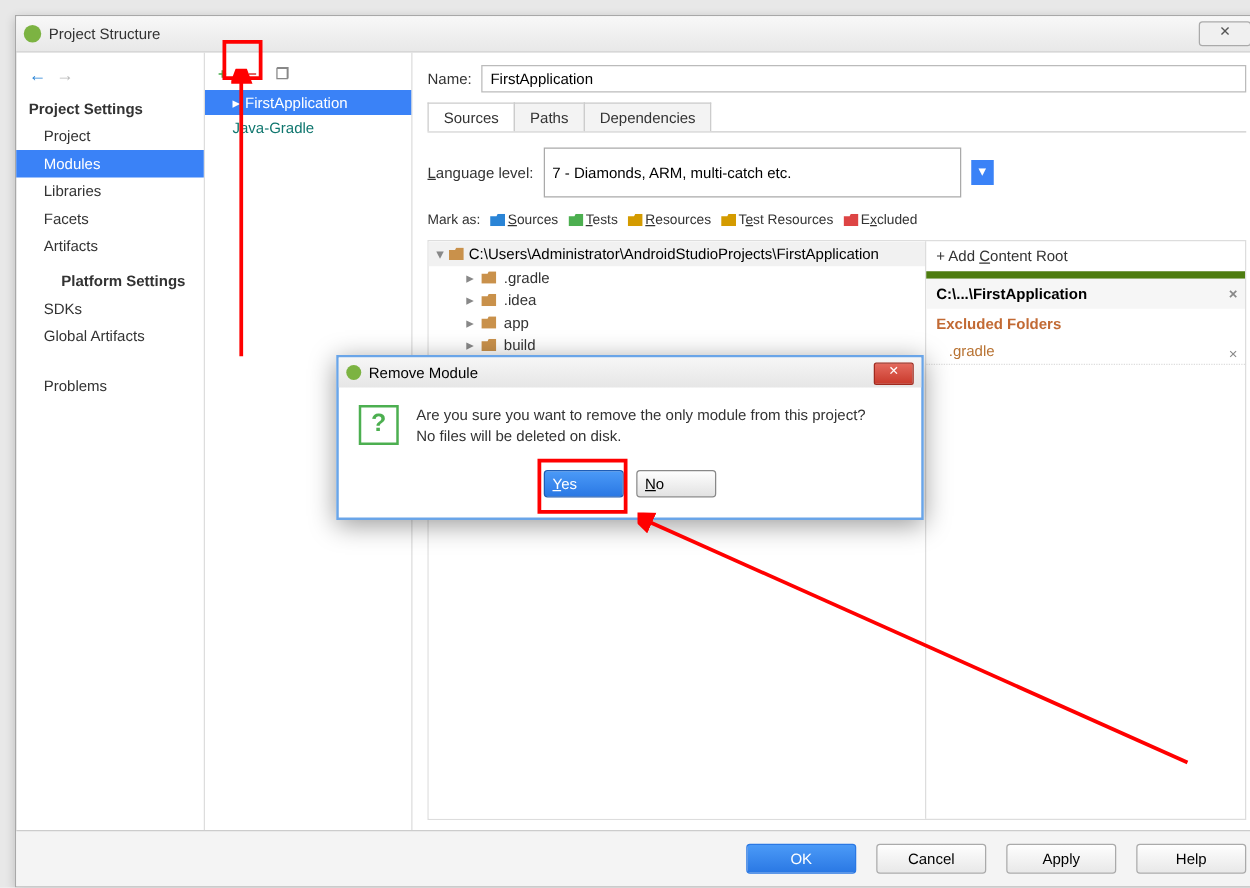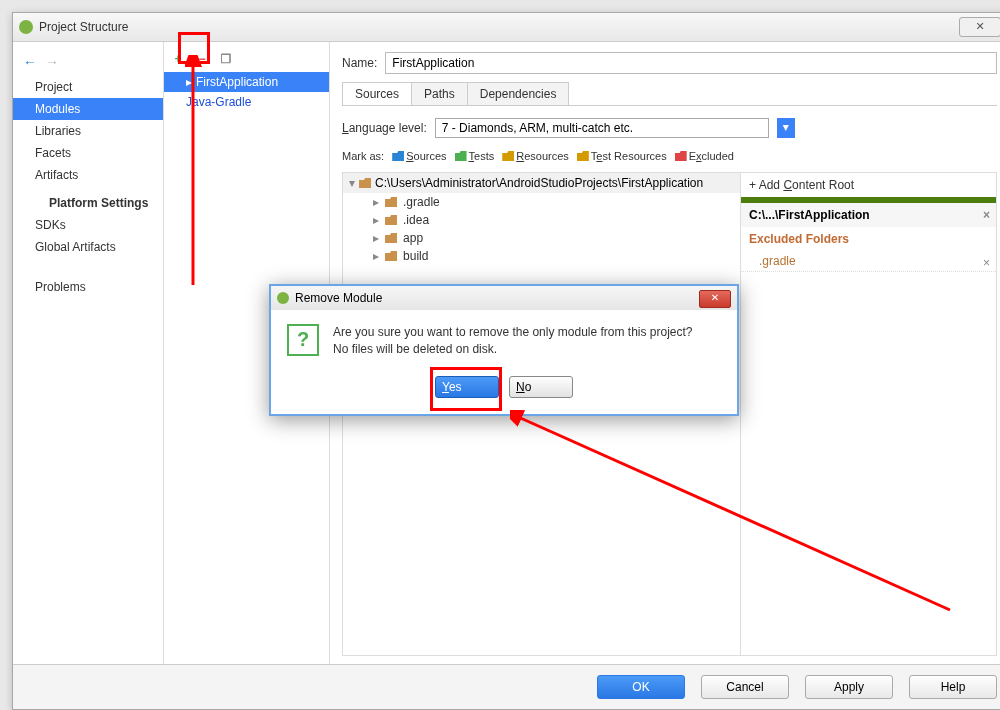--- a/index.html
+++ b/index.html
@@ -15,30 +15,30 @@
 .sec-head { font-weight:bold; color:#333; padding:4px 10px; }
 .nav-item { padding:4px 10px 4px 22px; color:#333; cursor:pointer; }
 .nav-item.sel { background:#3a82f7; color:#fff; }
 .mid { width:165px; border-right:1px solid #ddd; }
 .mid-tb { height:26px; display:flex; align-items:center; gap:4px; padding:4px 4px 0; }
 .tb-btn { width:18px; height:18px; display:flex; align-items:center; justify-content:center; font-weight:bold; border:1px solid transparent; }
 .tb-add { color:#4caf50; }
 .tb-rem { color:#d44; }
 .tb-copy { color:#888; }
 .hl-red { border:3px solid #f00; width:26px; height:26px; position:absolute; left:178px; top:32px; pointer-events:none; }
-.tree-item { padding:3px 6px 3px 22px; color:#1d4ed8; display:flex; align-items:center; gap:4px; }
+.tree-item { padding:3px 6px 3px 22px; color:#0f766e; display:flex; align-items:center; gap:4px; }
 .tree-item.sel { background:#3a82f7; color:#fff; }
 .content { flex:1; padding:10px 12px; display:flex; flex-direction:column; gap:6px; }
 .row { display:flex; align-items:center; gap:8px; }
 .lbl { color:#333; }
 .name-inp { flex:1; border:1px solid #bbb; padding:3px 6px; font:inherit; }
 .tabs { display:flex; border-bottom:1px solid #ccc; margin-top:2px; }
 .tab { padding:4px 12px; border:1px solid #ccc; border-bottom:none; background:#f3f3f3; color:#333; margin-right:-1px; }
 .tab.active { background:#fff; }
-.sel-box { border:1px solid #aaa; padding:2px 6px; width:320px; background:#fff; }
+.sel-box { border:1px solid #aaa; padding:12px 6px; width:320px; background:#fff; }
 .sel-btn { width:18px; height:20px; background:#3a82f7; color:#fff; text-align:center; line-height:18px; }
 .mark-row { display:flex; align-items:center; gap:8px; font-size:11px; color:#333; margin-top:6px; }
 .mk { display:inline-flex; align-items:center; gap:2px; }
 .folder-ico { display:inline-block; width:12px; height:10px; background:currentColor; clip-path:polygon(0 2px,5px 2px,6px 0,12px 0,12px 10px,0 10px); }
 .mk-src { color:#2a84d6; } .mk-tst { color:#4caf50; } .mk-res { color:#d49b00; } .mk-tres{color:#d49b00;} .mk-exc { color:#d44; }
 .src-area { display:flex; border:1px solid #ddd; margin-top:4px; flex:1; min-height:0; }
 .tree-pane { flex:1; overflow:auto; background:#fff; }
 .tree-root { background:#f1f1f1; padding:3px 6px; display:flex; align-items:center; gap:4px; }
 .tree-root .caret { color:#888; }
 .fld { color:#c9914b; }
@@ -75,20 +75,21 @@
     <span class="title">Project Structure</span>
     <div class="win-close">✕</div>
   </div>
 
   <div class="body">
     <div class="sidebar">
       <div class="nav-arrows">
         <span class="arrow">←</span>
         <span class="arrow" style="color:#bbb;">→</span>
       </div>
+      <div class="sec-head">Project Settings</div>
       <div class="nav-item">Project</div>
       <div class="nav-item sel">Modules</div>
       <div class="nav-item">Libraries</div>
       <div class="nav-item">Facets</div>
       <div class="nav-item">Artifacts</div>
       <div class="sec-head" style="margin-top:6px;padding-left:36px;">Platform Settings</div>
       <div class="nav-item">SDKs</div>
       <div class="nav-item">Global Artifacts</div>
       <div class="nav-item" style="margin-top:18px;">Problems</div>
     </div>

